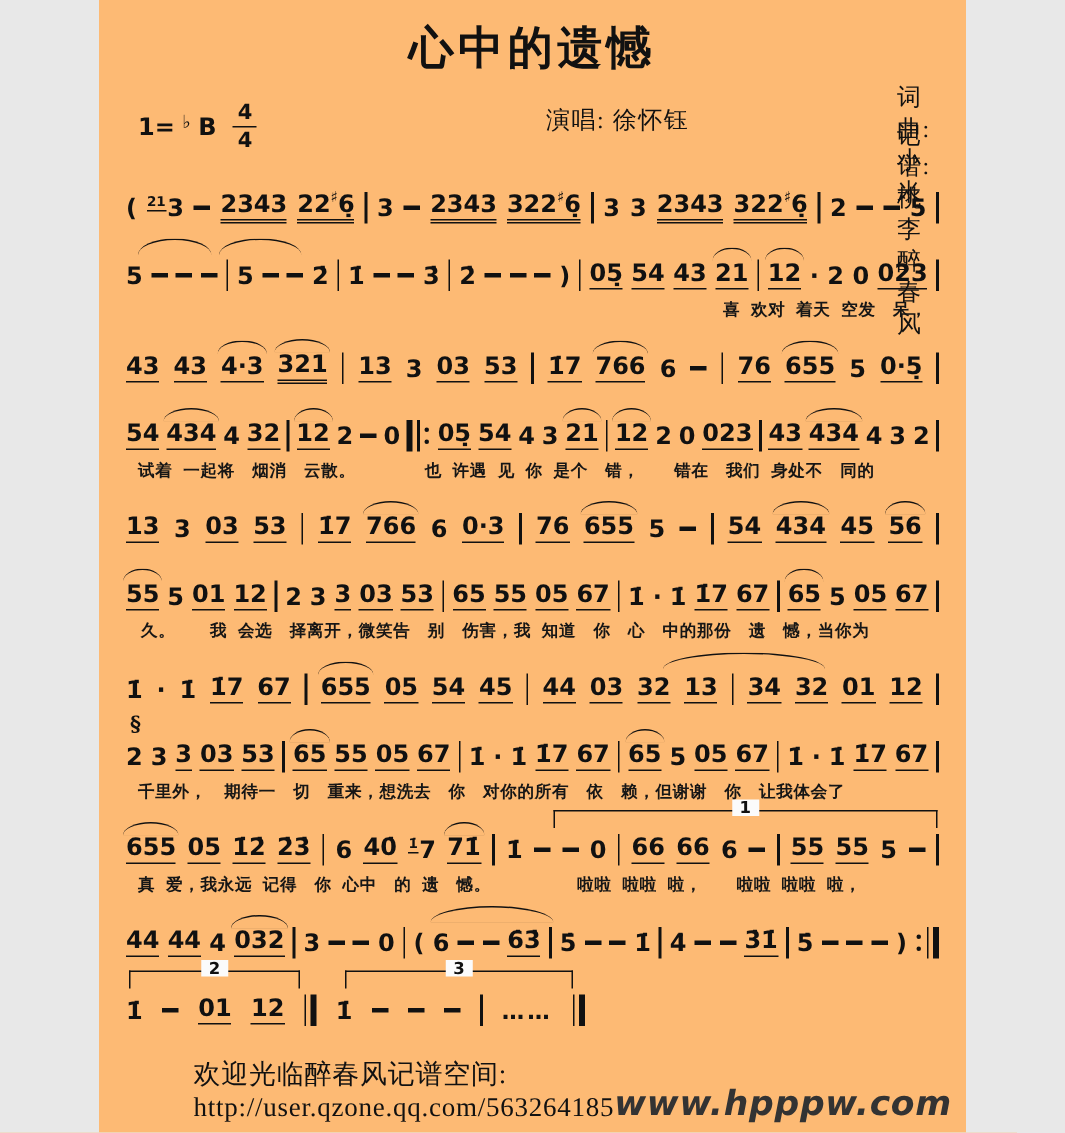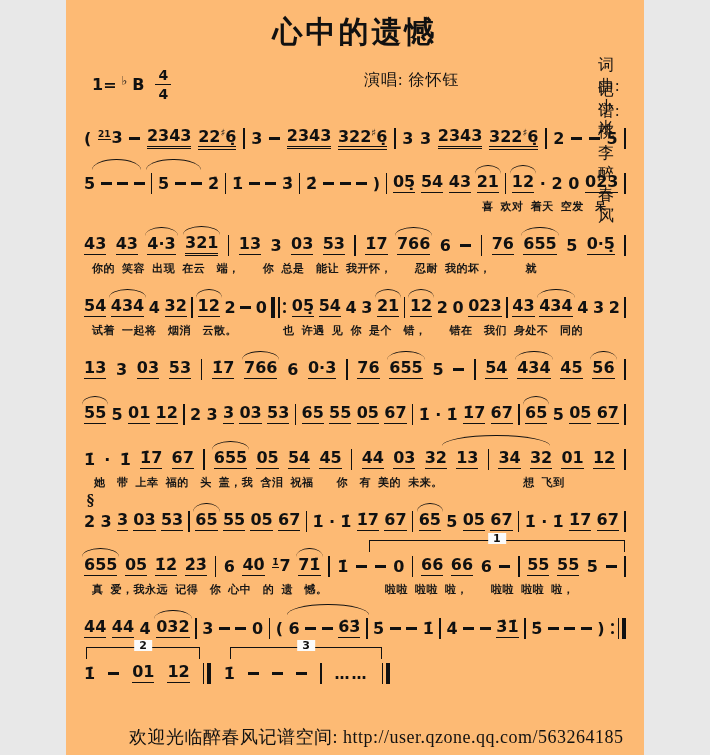--- a/index.html
+++ b/index.html
@@ -193,21 +193,20 @@
             <i class="barthin"></i>
           </span>
           <span class="note"><span class="ul"><span class="grp">76</span></span></span>
           <span class="note"><span class="ul"><span class="grp">655</span></span><span class="tie"></span></span>
           <span class="note"><span class="grp">5</span></span>
           <span class="note"><span class="ul"><span class="grp">0·5̣</span></span></span>
           <span class="bargrp">
             <i class="barthin"></i>
           </span>
         </div>
-        <div class="lyric" style="padding-left: 8px;">你的 笑容 出现 在云　端，　　你 总是　能让 我开怀，　　忍耐 我的坏，　　　就</div>
       </div>
       <div class="line-block">
         <div class="note-row">
           <span class="note"><span class="ul"><span class="grp">54</span></span></span>
           <span class="note"><span class="ul"><span class="grp">434</span></span><span class="tie"></span></span>
           <span class="note"><span class="grp">4</span></span>
           <span class="note"><span class="ul"><span class="grp">32</span></span></span>
           <span class="bargrp">
             <i class="barthin"></i>
           </span>
@@ -314,20 +313,21 @@
             <i class="barthin"></i>
           </span>
           <span class="note"><span class="ul"><span class="grp">65</span></span><span class="tie"></span></span>
           <span class="note"><span class="grp">5</span></span>
           <span class="note"><span class="ul"><span class="grp">05</span></span></span>
           <span class="note"><span class="ul"><span class="grp">67</span></span></span>
           <span class="bargrp">
             <i class="barthin"></i>
           </span>
         </div>
+        <div class="lyric" style="padding-left: 10px;">久。　　我 会选　择离开，微笑告　别　伤害，我 知道　你　心　中的那份　遗　憾，当你为</div>
       </div>
       <div class="line-block">
         <div class="note-row">
           <span class="note"><span class="grp">1̇</span></span>
           <span class="note"><span class="grp aug">·</span></span>
           <span class="note"><span class="grp">1̇</span></span>
           <span class="note"><span class="ul"><span class="grp">1̇7</span></span></span>
           <span class="note"><span class="ul"><span class="grp">67</span></span></span>
           <span class="bargrp">
             <i class="barthin"></i>
@@ -348,21 +348,20 @@
           </span>
           <span class="note"><span class="ul"><span class="grp">34</span></span></span>
           <span class="note"><span class="ul"><span class="grp">32</span></span></span>
           <span class="note"><span class="ul"><span class="grp">01</span></span></span>
           <span class="note"><span class="ul"><span class="grp">12</span></span></span>
           <span class="bargrp">
             <i class="barthin"></i>
           </span>
           <span class="oarc" style="left: 66%; width: 20%;"></span>
         </div>
-        <div class="lyric" style="padding-left: 10px;">她　带 上幸 福的　头 盖，我 含泪 祝福　　你　有 美的 未来。　　　　　　　想 飞到</div>
       </div>
       <div class="line-block">
         <div class="note-row">
           <span class="note"><span class="grp">2</span></span>
           <span class="note"><span class="grp">3</span></span>
           <span class="note"><span class="ul"><span class="grp">3</span></span></span>
           <span class="note"><span class="ul"><span class="grp">03</span></span></span>
           <span class="note"><span class="ul"><span class="grp">53</span></span></span>
           <span class="bargrp">
             <i class="barthin"></i>
@@ -392,20 +391,21 @@
           <span class="note"><span class="grp">1̇</span></span>
           <span class="note"><span class="grp aug">·</span></span>
           <span class="note"><span class="grp">1̇</span></span>
           <span class="note"><span class="ul"><span class="grp">1̇7</span></span></span>
           <span class="note"><span class="ul"><span class="grp">67</span></span></span>
           <span class="bargrp">
             <i class="barthin"></i>
           </span>
           <span class="segno" style="left: 0.5%;">§</span>
         </div>
+        <div class="lyric" style="padding-left: 8px;">千里外，　期待一　切　重来，想洗去　你　对你的所有　依　赖，但谢谢　你　让我体会了</div>
       </div>
       <div class="line-block">
         <div class="note-row">
           <span class="note"><span class="ul"><span class="grp">655</span></span><span class="tie"></span></span>
           <span class="note"><span class="ul"><span class="grp">05</span></span></span>
           <span class="note"><span class="ul"><span class="grp">1̇2̇</span></span></span>
           <span class="note"><span class="ul"><span class="grp">2̇3̇</span></span></span>
           <span class="bargrp">
             <i class="barthin"></i>
           </span>
@@ -524,15 +524,16 @@
           </span>
           <span class="volta" style="left: 146px; width: 150px;">
             <b>3</b>
           </span>
         </div>
       </div>
     </div>
 
   <div class="footer">
     <span class="site-note">欢迎光临醉春风记谱空间: http://user.qzone.qq.com/563264185</span>
+    <span class="watermark">www.hpppw.com</span>
   </div>
 
 </div>
 
 </body></html>

